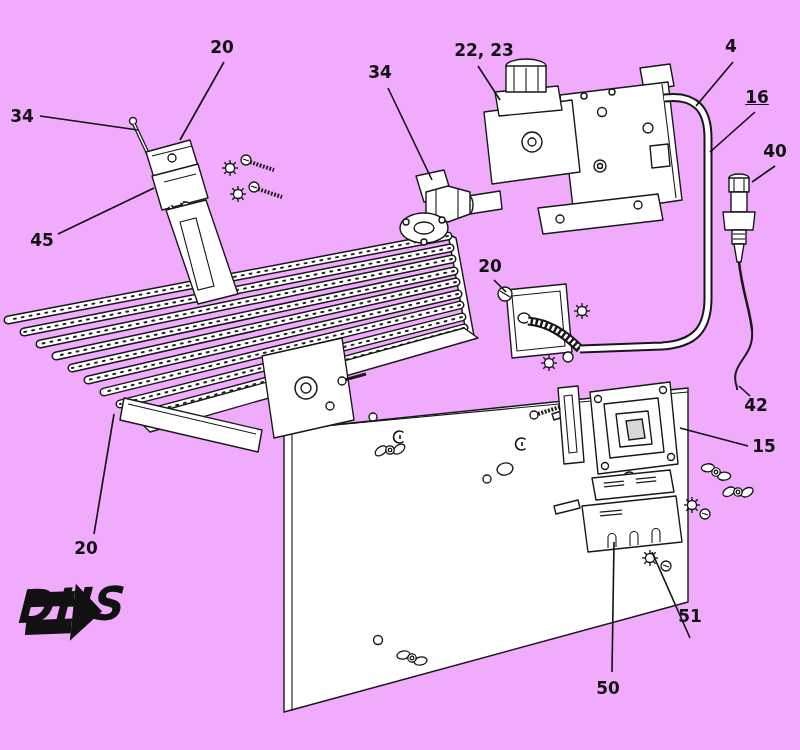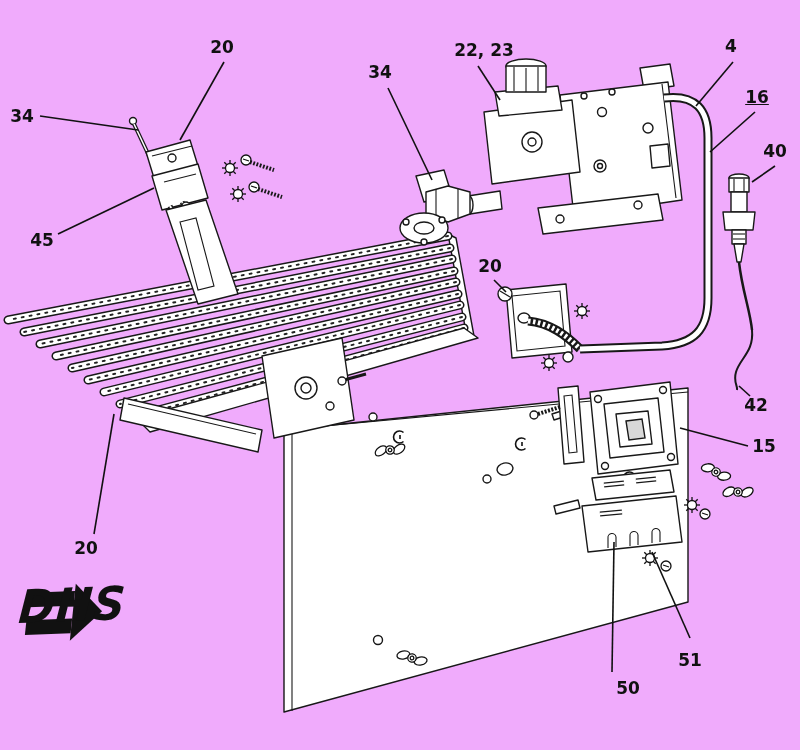--- a/index.html
+++ b/index.html
@@ -286,22 +286,22 @@
       <div class="part-label" style="left: 42px; top: 240px;">45</div>
       <div class="part-label" style="left: 380px; top: 72px;">34</div>
       <div class="part-label" style="left: 484px; top: 50px;">22, 23</div>
       <div class="part-label" style="left: 731px; top: 46px;">4</div>
       <div class="part-label" style="left: 757px; top: 97px; text-decoration: underline;">16</div>
       <div class="part-label" style="left: 775px; top: 151px;">40</div>
       <div class="part-label" style="left: 490px; top: 266px;">20</div>
       <div class="part-label" style="left: 756px; top: 405px;">42</div>
       <div class="part-label" style="left: 764px; top: 446px;">15</div>
       <div class="part-label" style="left: 86px; top: 548px;">20</div>
-      <div class="part-label" style="left: 690px; top: 660px;">51</div>
-      <div class="part-label" style="left: 628px; top: 688px;">50</div>
+      <div class="part-label" style="left: 690px; top: 616px;">51</div>
+      <div class="part-label" style="left: 608px; top: 688px;">50</div>
     </div>
 
 <div class="logo">
   <svg width="96" height="64" viewBox="0 0 100 70">
     <g transform="skewX(-8)" fill="#111">
       <polygon points="14,10 64,10 64,26 14,26"></polygon>
       <polygon points="14,40 64,40 64,56 14,56"></polygon>
       <polygon points="64,2 96,33 64,64"></polygon>
     </g>
   </svg>

